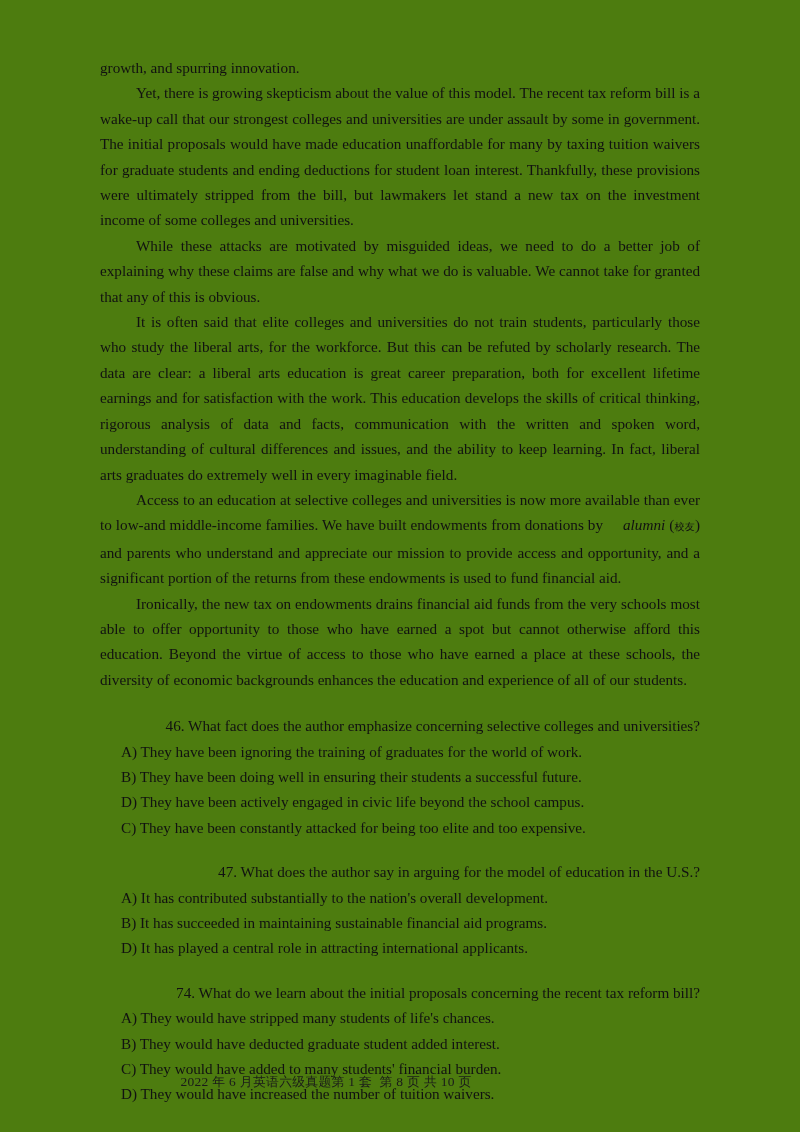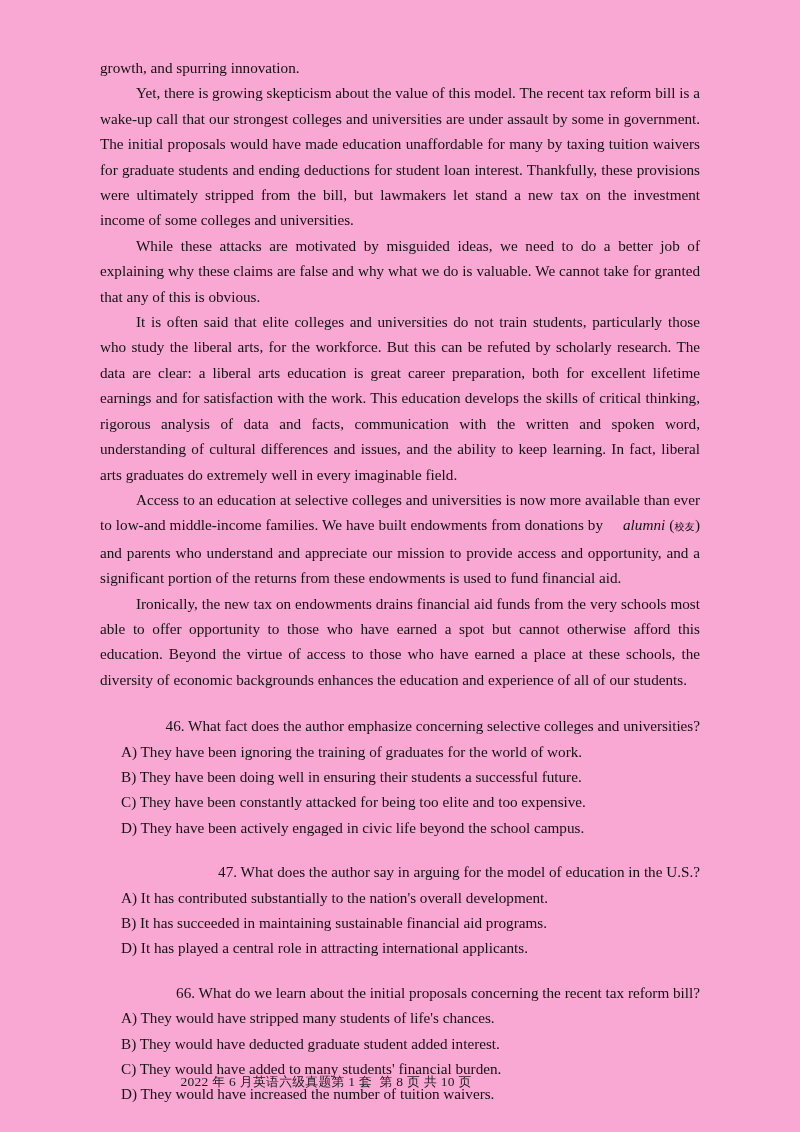--- a/index.html
+++ b/index.html
@@ -14,21 +14,21 @@
     font-family: "Liberation Serif", "DejaVu Serif", serif;
     color: #111111;
     overflow: hidden;
   }
   .page {
     position: absolute;
     left: 0;
     top: 0;
     width: 800px;
     height: 1132px;
-    background: #f9a8d4;
+    background: #4d7c0f;
   }
   .content {
     position: absolute;
     left: 100px;
     top: 55px;
     width: 600px;
   }
   .passage {
     font-size: 15.2px;
     line-height: 25.4px;
@@ -119,34 +119,34 @@
 
     </div>
 
     <div class="questions">
 
       <div class="qblock">
         <div class="qstem"><span class="qnum">46.</span>
           <span>What fact does the author emphasize concerning selective colleges and universities?</span></div>
         <div class="opt">A) They have been ignoring the training of graduates for the world of work.</div>
         <div class="opt">B) They have been doing well in ensuring their students a successful future.</div>
+        <div class="opt">D) They have been actively engaged in civic life beyond the school campus.</div>
         <div class="opt">C) They have been constantly attacked for being too elite and too expensive.</div>
-        <div class="opt">D) They have been actively engaged in civic life beyond the school campus.</div>
       </div>
 
       <div class="qblock">
         <div class="qstem"><span class="qnum">47.</span>
           <span>What does the author say in arguing for the model of education in the U.S.?</span></div>
         <div class="opt">A) It has contributed substantially to the nation's overall development.</div>
         <div class="opt">B) It has succeeded in maintaining sustainable financial aid programs.</div>
         <div class="opt">D) It has played a central role in attracting international applicants.</div>
       </div>
 
       <div class="qblock">
-        <div class="qstem"><span class="qnum">66.</span>
+        <div class="qstem"><span class="qnum">74.</span>
           <span>What do we learn about the initial proposals concerning the recent tax reform bill?</span></div>
         <div class="opt">A) They would have stripped many students of life's chances.</div>
         <div class="opt">B) They would have deducted graduate student added interest.</div>
         <div class="opt">C) They would have added to many students' financial burden.</div>
         <div class="opt">D) They would have increased the number of tuition waivers.</div>
       </div>
 
     </div>
   </div>
 

